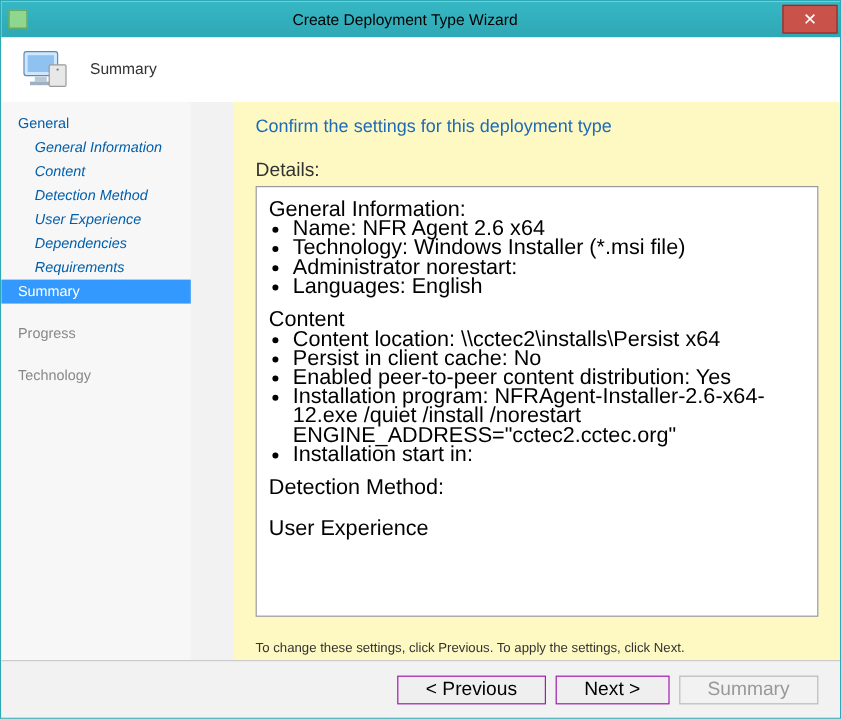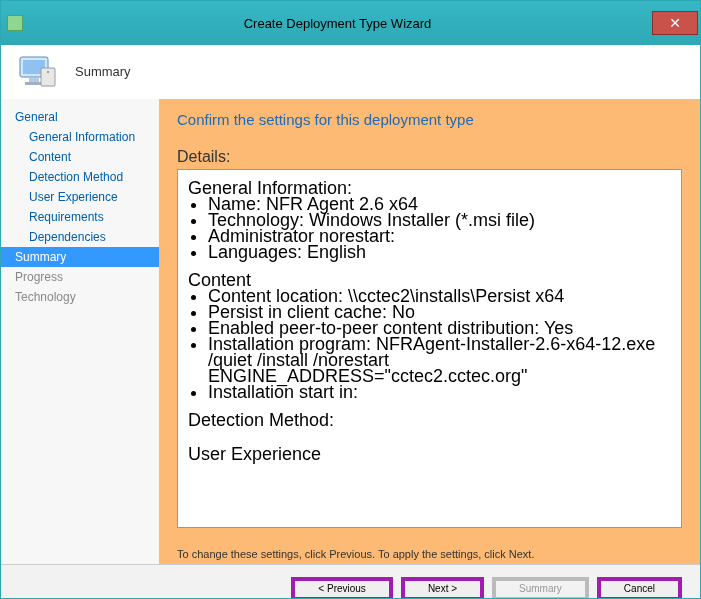--- a/index.html
+++ b/index.html
@@ -8,21 +8,21 @@
     padding: 0;
     font-family: "Segoe UI", Tahoma, sans-serif;
     font-size: 12px;
     background: #fff;
     width: 701px;
     height: 599px;
     overflow: hidden;
     border: 1px solid #2fa8b5;
   }
   .titlebar {
-    height: 44px;
+    height: 30px;
     background: linear-gradient(to bottom, #36b7c4, #2fa8b5);
     position: relative;
     display: flex;
     align-items: center;
     color: #000;
   }
   .titlebar .app-icon {
     width: 16px; height: 16px;
     margin-left: 6px;
     background: #8fd68f;
@@ -54,47 +54,49 @@
   .header-strip .monitor-icon svg { display:block; }
   .header-strip .step-title {
     margin-left: 18px;
     font-size: 13px;
     color: #333;
   }
   .body-area {
     display: flex;
     height: calc(599px - 30px - 54px - 48px - 2px);
     background: #f2f2f2;
+    gap: 36px;
   }
   .sidebar {
     width: 158px;
     background: #f7f7f7;
     border-right: 0;
     padding-top: 8px;
   }
   .sidebar .nav-item {
     padding: 2px 8px 2px 14px;
     font-size: 12px;
     color: #005eab;
     cursor: pointer;
     line-height: 16px;
   }
-  .sidebar .nav-item.child { padding-left: 28px; }
+  .sidebar .nav-item.child { padding-left: 28px; font-style: italic; }
   .sidebar .nav-item.selected {
     background: #3399ff;
     color: #fff;
   }
   .sidebar .nav-item.disabled {
     color: #888;
     cursor: default;
+    margin-top: 15px;
   }
   .main {
     flex: 1;
     padding: 12px 18px 4px 18px;
-    background: #fdba74;
+    background: #fef9c3;
     display: flex;
     flex-direction: column;
   }
   .main .heading {
     color: #1e6bb8;
     font-size: 15px;
     margin-bottom: 20px;
   }
   .main .details-label {
     font-size: 16px;
@@ -131,22 +133,22 @@
     display: flex;
     align-items: center;
     justify-content: flex-end;
     padding-right: 18px;
     gap: 8px;
   }
   .btn {
     min-width: 82px;
     height: 24px;
     background: #efefef;
-    border: 4px solid #a21caf;
-    font-size: 10px;
+    border: 1px solid #a21caf;
+    font-size: 16px;
     cursor: pointer;
     padding: 0 23px;
   }
   .btn:disabled {
     color: #999;
     cursor: default;
     background: #f2f2f2;
     border-color: #bbb;
   }
 </style>
@@ -176,22 +178,22 @@
 </div>
 
 <div class="body-area">
 
   <div class="sidebar">
     <div class="nav-item">General</div>
     <div class="nav-item child">General Information</div>
     <div class="nav-item child">Content</div>
     <div class="nav-item child">Detection Method</div>
     <div class="nav-item child">User Experience</div>
+    <div class="nav-item child">Dependencies</div>
     <div class="nav-item child">Requirements</div>
-    <div class="nav-item child">Dependencies</div>
     <div class="nav-item selected">Summary</div>
     <div class="nav-item disabled">Progress</div>
     <div class="nav-item disabled">Technology</div>
   </div>
 
   <div class="main">
     <div class="heading">Confirm the settings for this deployment type</div>
     <div class="details-label">Details:</div>
 
     <div class="details-box">
@@ -221,14 +223,13 @@
     </div>
 
     <div class="hint">To change these settings, click Previous. To apply the settings, click Next.</div>
   </div>
 </div>
 
 <div class="button-bar">
   <button class="btn">&lt; Previous</button>
   <button class="btn">Next &gt;</button>
   <button class="btn" disabled="">Summary</button>
-  <button class="btn">Cancel</button>
 </div>
 
 </body></html>

